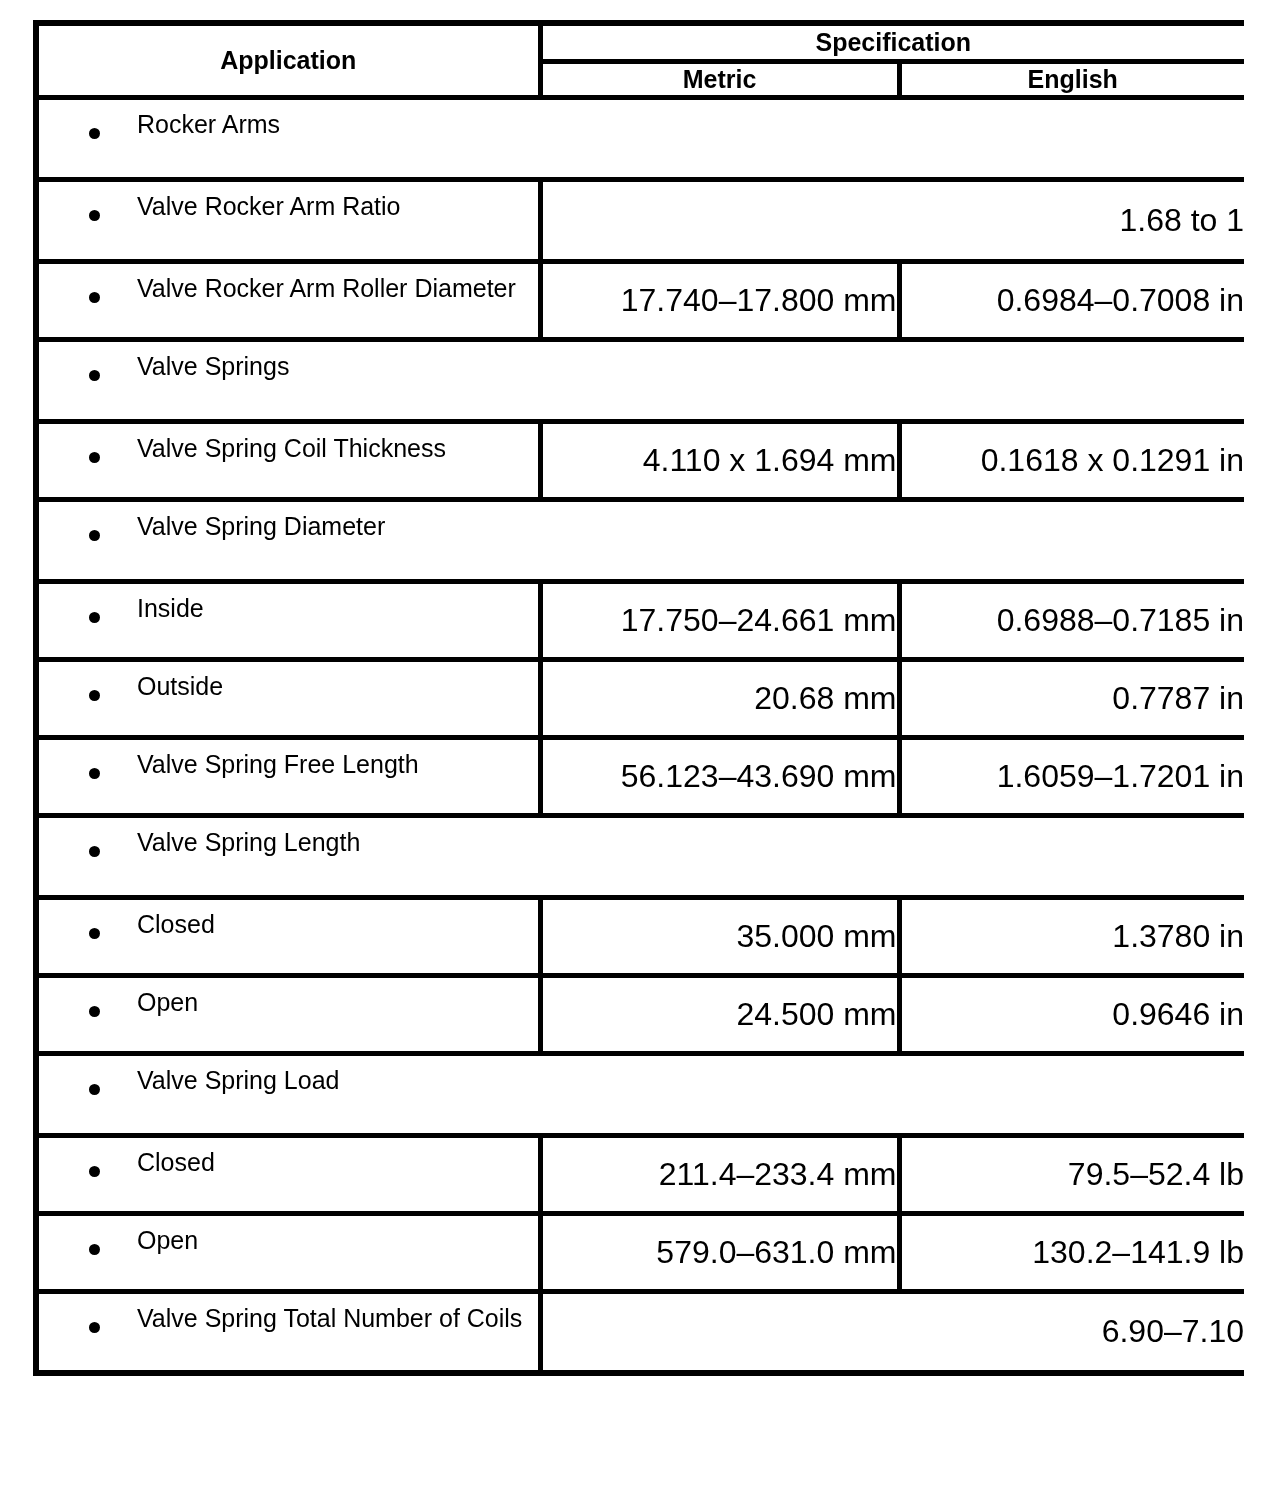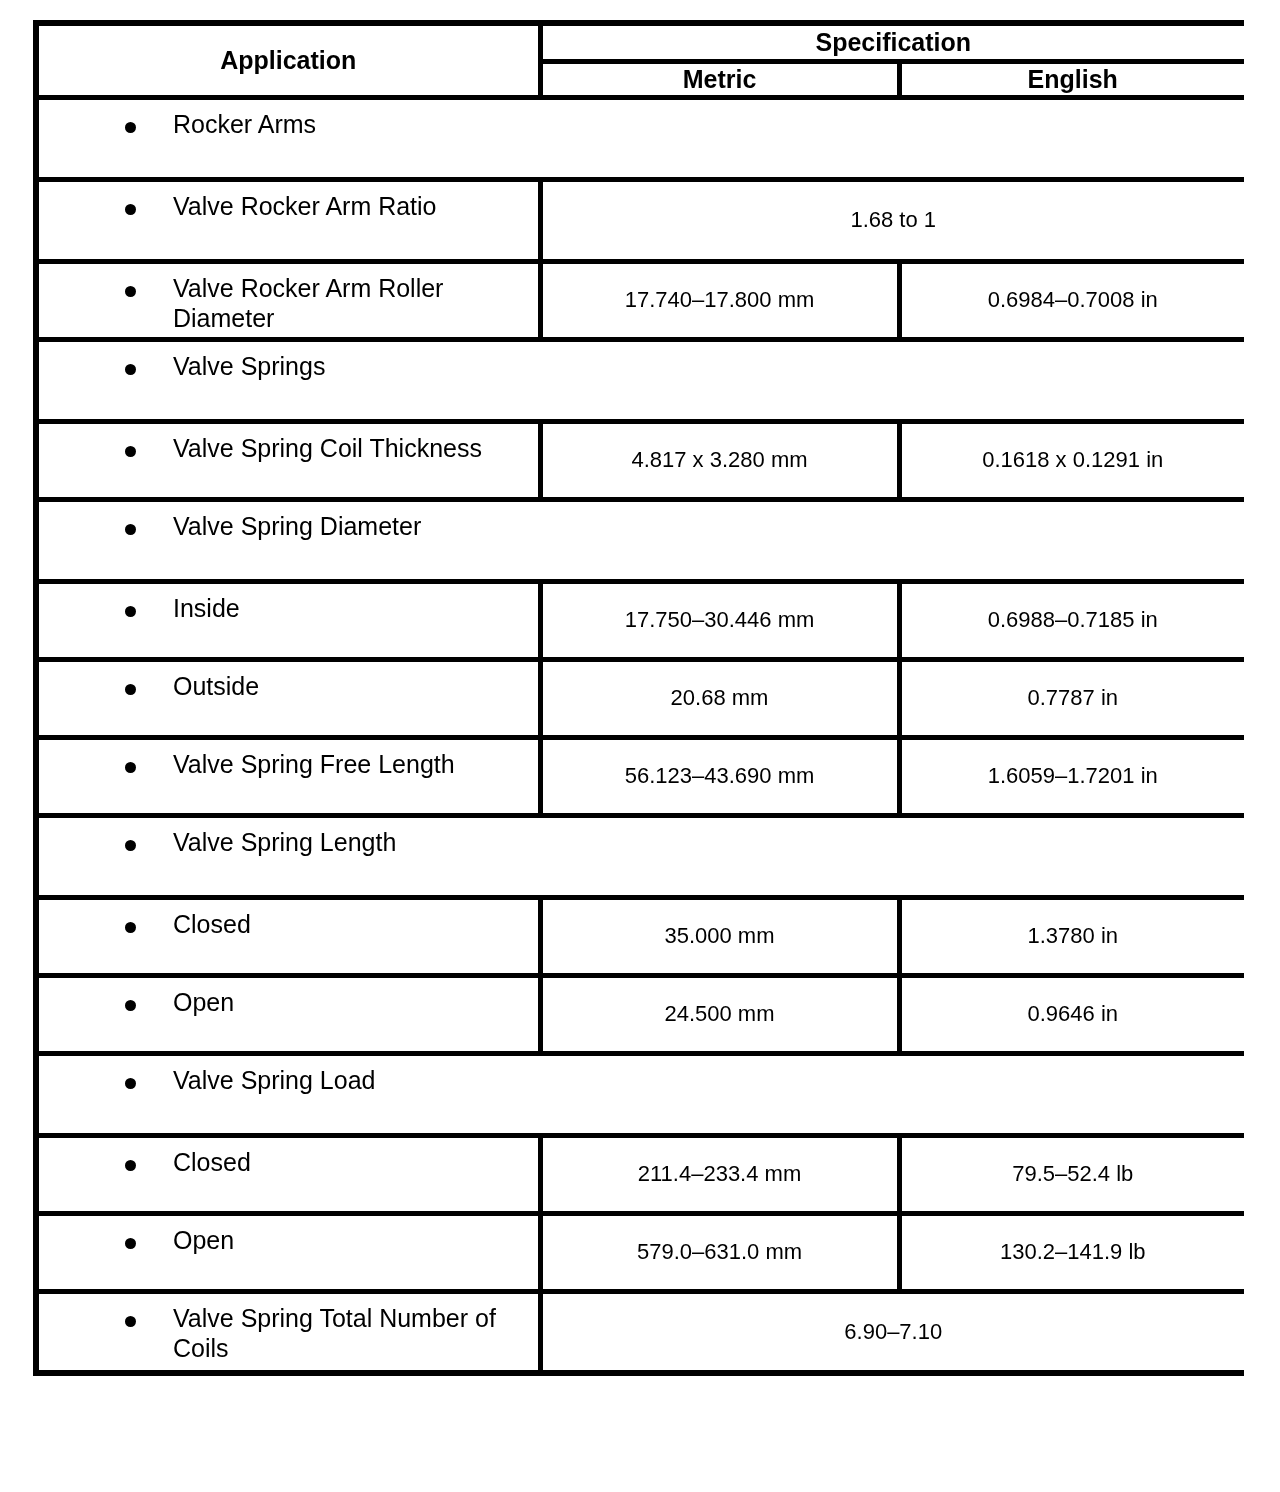--- a/index.html
+++ b/index.html
@@ -43,40 +43,39 @@
   tr.r-head2 { height: 36px; }
   tr.r-sec   { height: 82px; }
   tr.r-span  { height: 82px; }
   tr.r-data  { height: 78px; }
   td.app {
     vertical-align: top;
     padding-top: 9px;
   }
   .app-inner {
     display: flex;
-    align-items: flex-start;
-    padding-left: 36px;
+    align-items: flex-end;
   }
   .bullet {
     width: 11px;
     height: 11px;
     border-radius: 50%;
     background: #000000;
     margin: 13px 0 0 50px;
     flex: none;
   }
   .app-label {
     margin-left: 37px;
     font-size: 25px;
     line-height: 30px;
     padding-right: 4px;
   }
   td.val {
-    font-size: 22px;
-    text-align: center;
+    font-size: 32px;
+    text-align: right;
     vertical-align: middle;
   }
 </style>
 </head>
 <body>
 
 <div class="page">
   <table class="spec-table">
     <colgroup>
       <col style="width:504px">
@@ -133,41 +132,41 @@
       </td>
     </tr>
 
     <tr class="r-data">
       <td class="app">
         <div class="app-inner">
               <span class="bullet"></span>
               <span class="app-label">Valve Spring Coil Thickness</span>
             </div>
       </td>
-      <td class="val">4.817 x 3.280 mm</td>
+      <td class="val">4.110 x 1.694 mm</td>
       <td class="val">0.1618 x 0.1291 in</td>
     </tr>
 
     <tr class="r-sec">
       <td class="app" colspan="3">
         <div class="app-inner">
               <span class="bullet"></span>
               <span class="app-label">Valve Spring Diameter</span>
             </div>
       </td>
     </tr>
 
     <tr class="r-data">
       <td class="app">
         <div class="app-inner">
               <span class="bullet"></span>
               <span class="app-label">Inside</span>
             </div>
       </td>
-      <td class="val">17.750–30.446 mm</td>
+      <td class="val">17.750–24.661 mm</td>
       <td class="val">0.6988–0.7185 in</td>
     </tr>
 
     <tr class="r-data">
       <td class="app">
         <div class="app-inner">
               <span class="bullet"></span>
               <span class="app-label">Outside</span>
             </div>
       </td>

